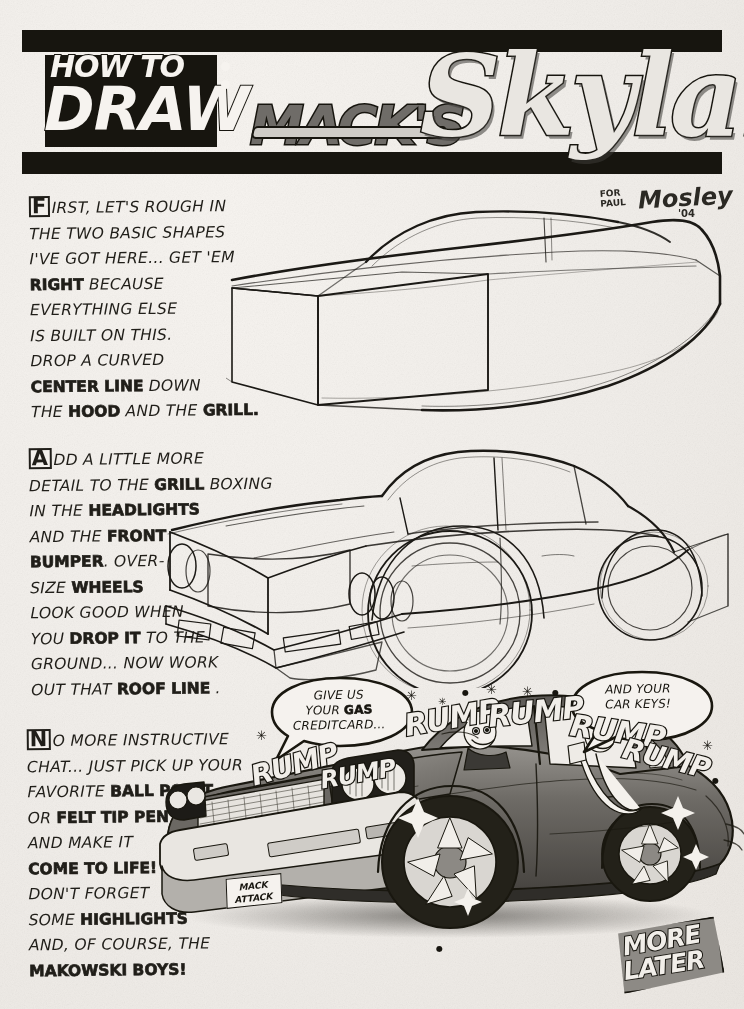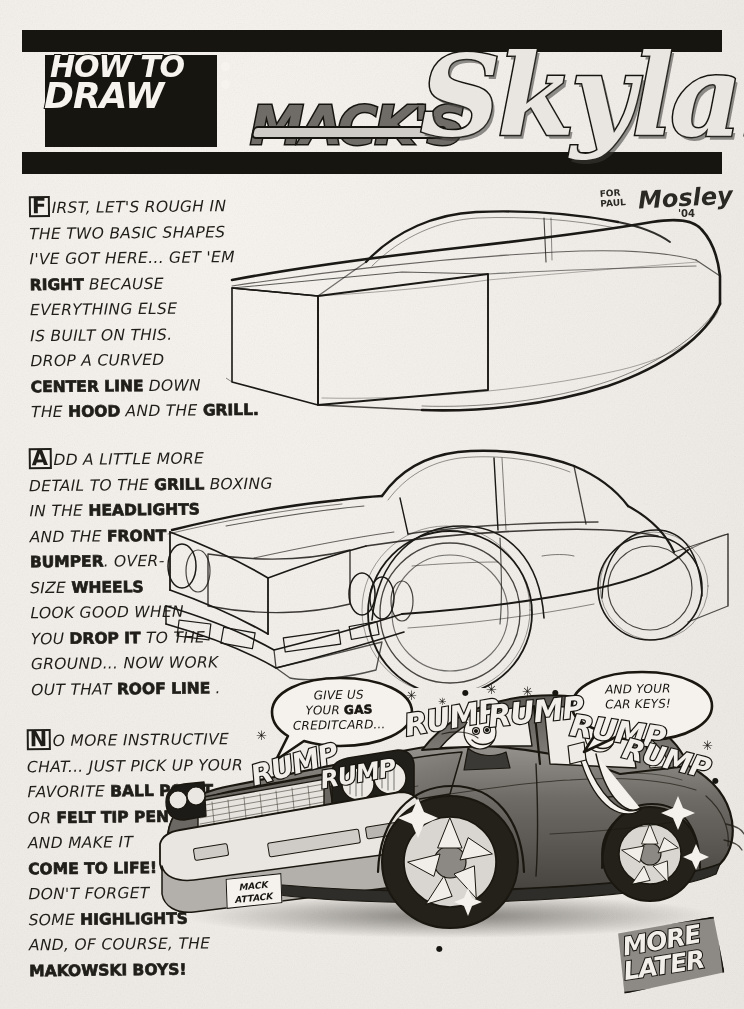--- a/index.html
+++ b/index.html
@@ -35,21 +35,21 @@
     font-family:"DejaVu Sans", sans-serif;
     font-weight:bold;font-style:italic;
     color:#f6f3ef;
     -webkit-text-stroke:2px #17150f;
     paint-order:stroke fill;
     letter-spacing:-1px;
     line-height:1;
     white-space:nowrap;
   }
   .howto-line1{position:absolute;left:10px;top:2px;font-size:30px;}
-  .howto-line2{position:absolute;left:4px;top:28px;font-size:36px;}
+  .howto-line2{position:absolute;left:4px;top:28px;font-size:61px;}
   .colon-dots{position:absolute;left:181px;top:12px;}
   .colon-dots i{display:block;width:9px;height:9px;border-radius:50%;background:#f6f3ef;margin-bottom:9px;}
 
   .macks{
     position:absolute;left:250px;top:78px;
     font-family:"DejaVu Sans", sans-serif;
     font-weight:bold;font-style:italic;
     font-size:54px;letter-spacing:-3px;
     color:#6f6c68;
     -webkit-text-stroke:3px #17150f;

